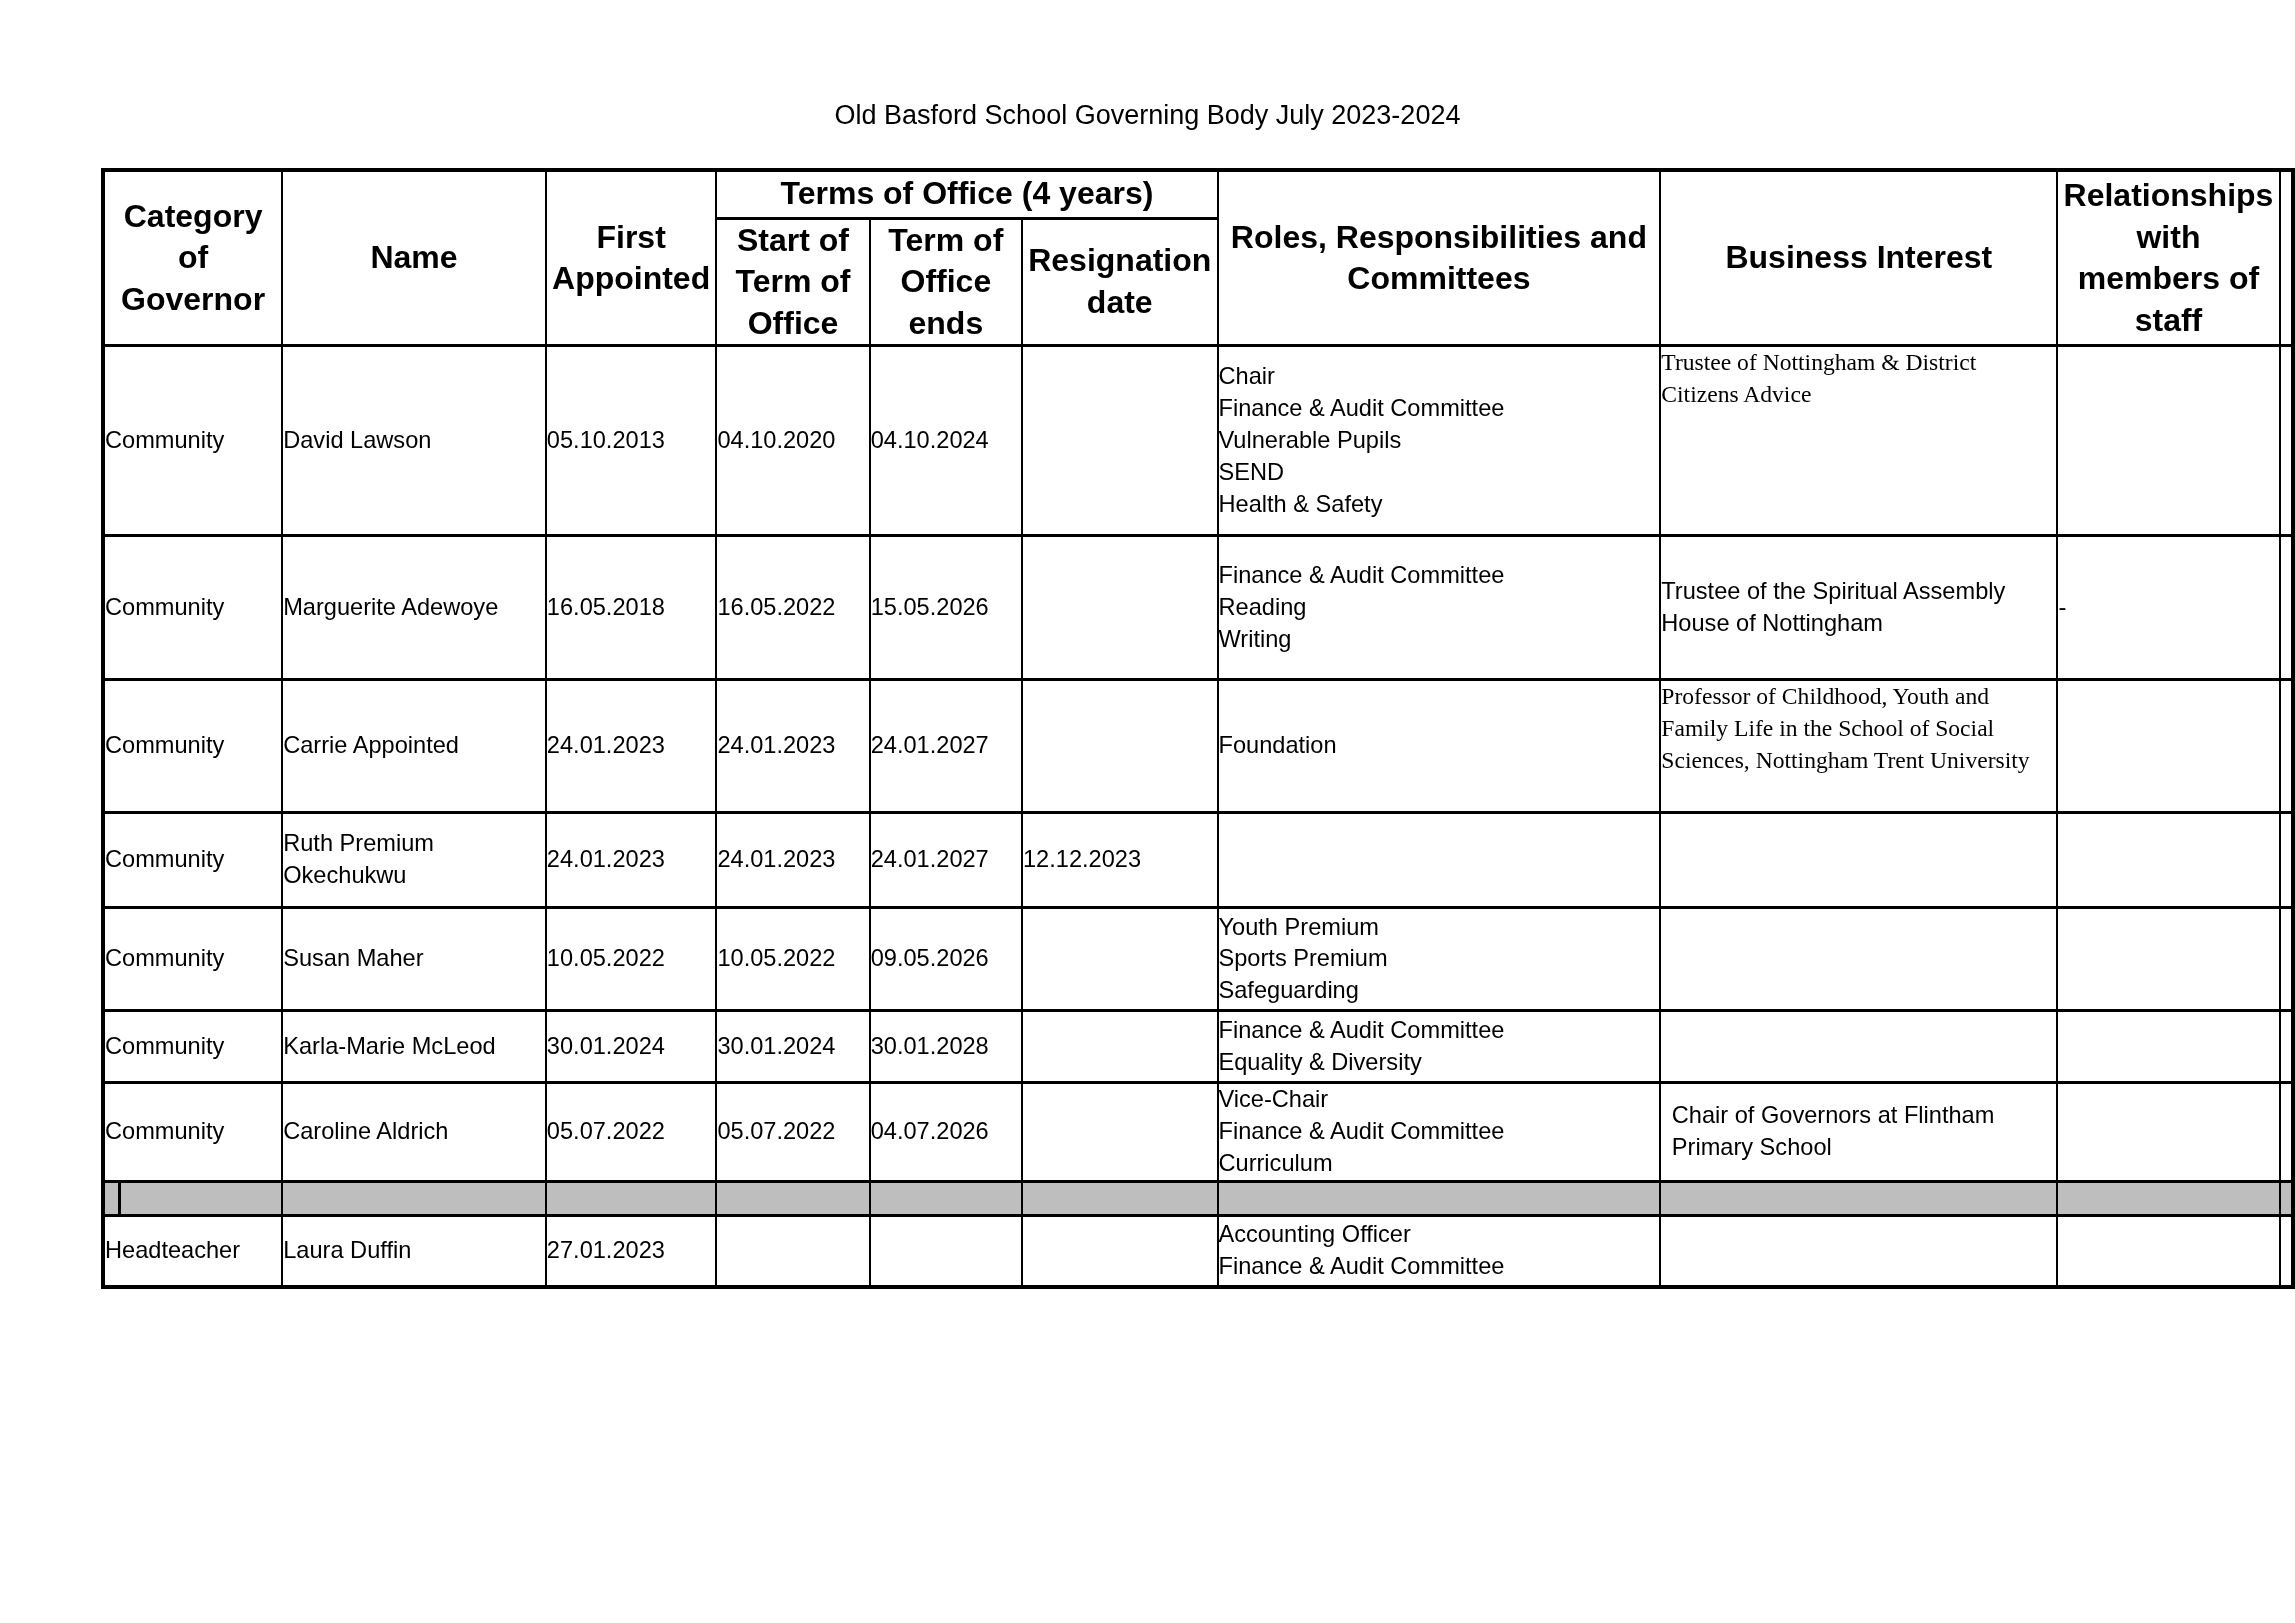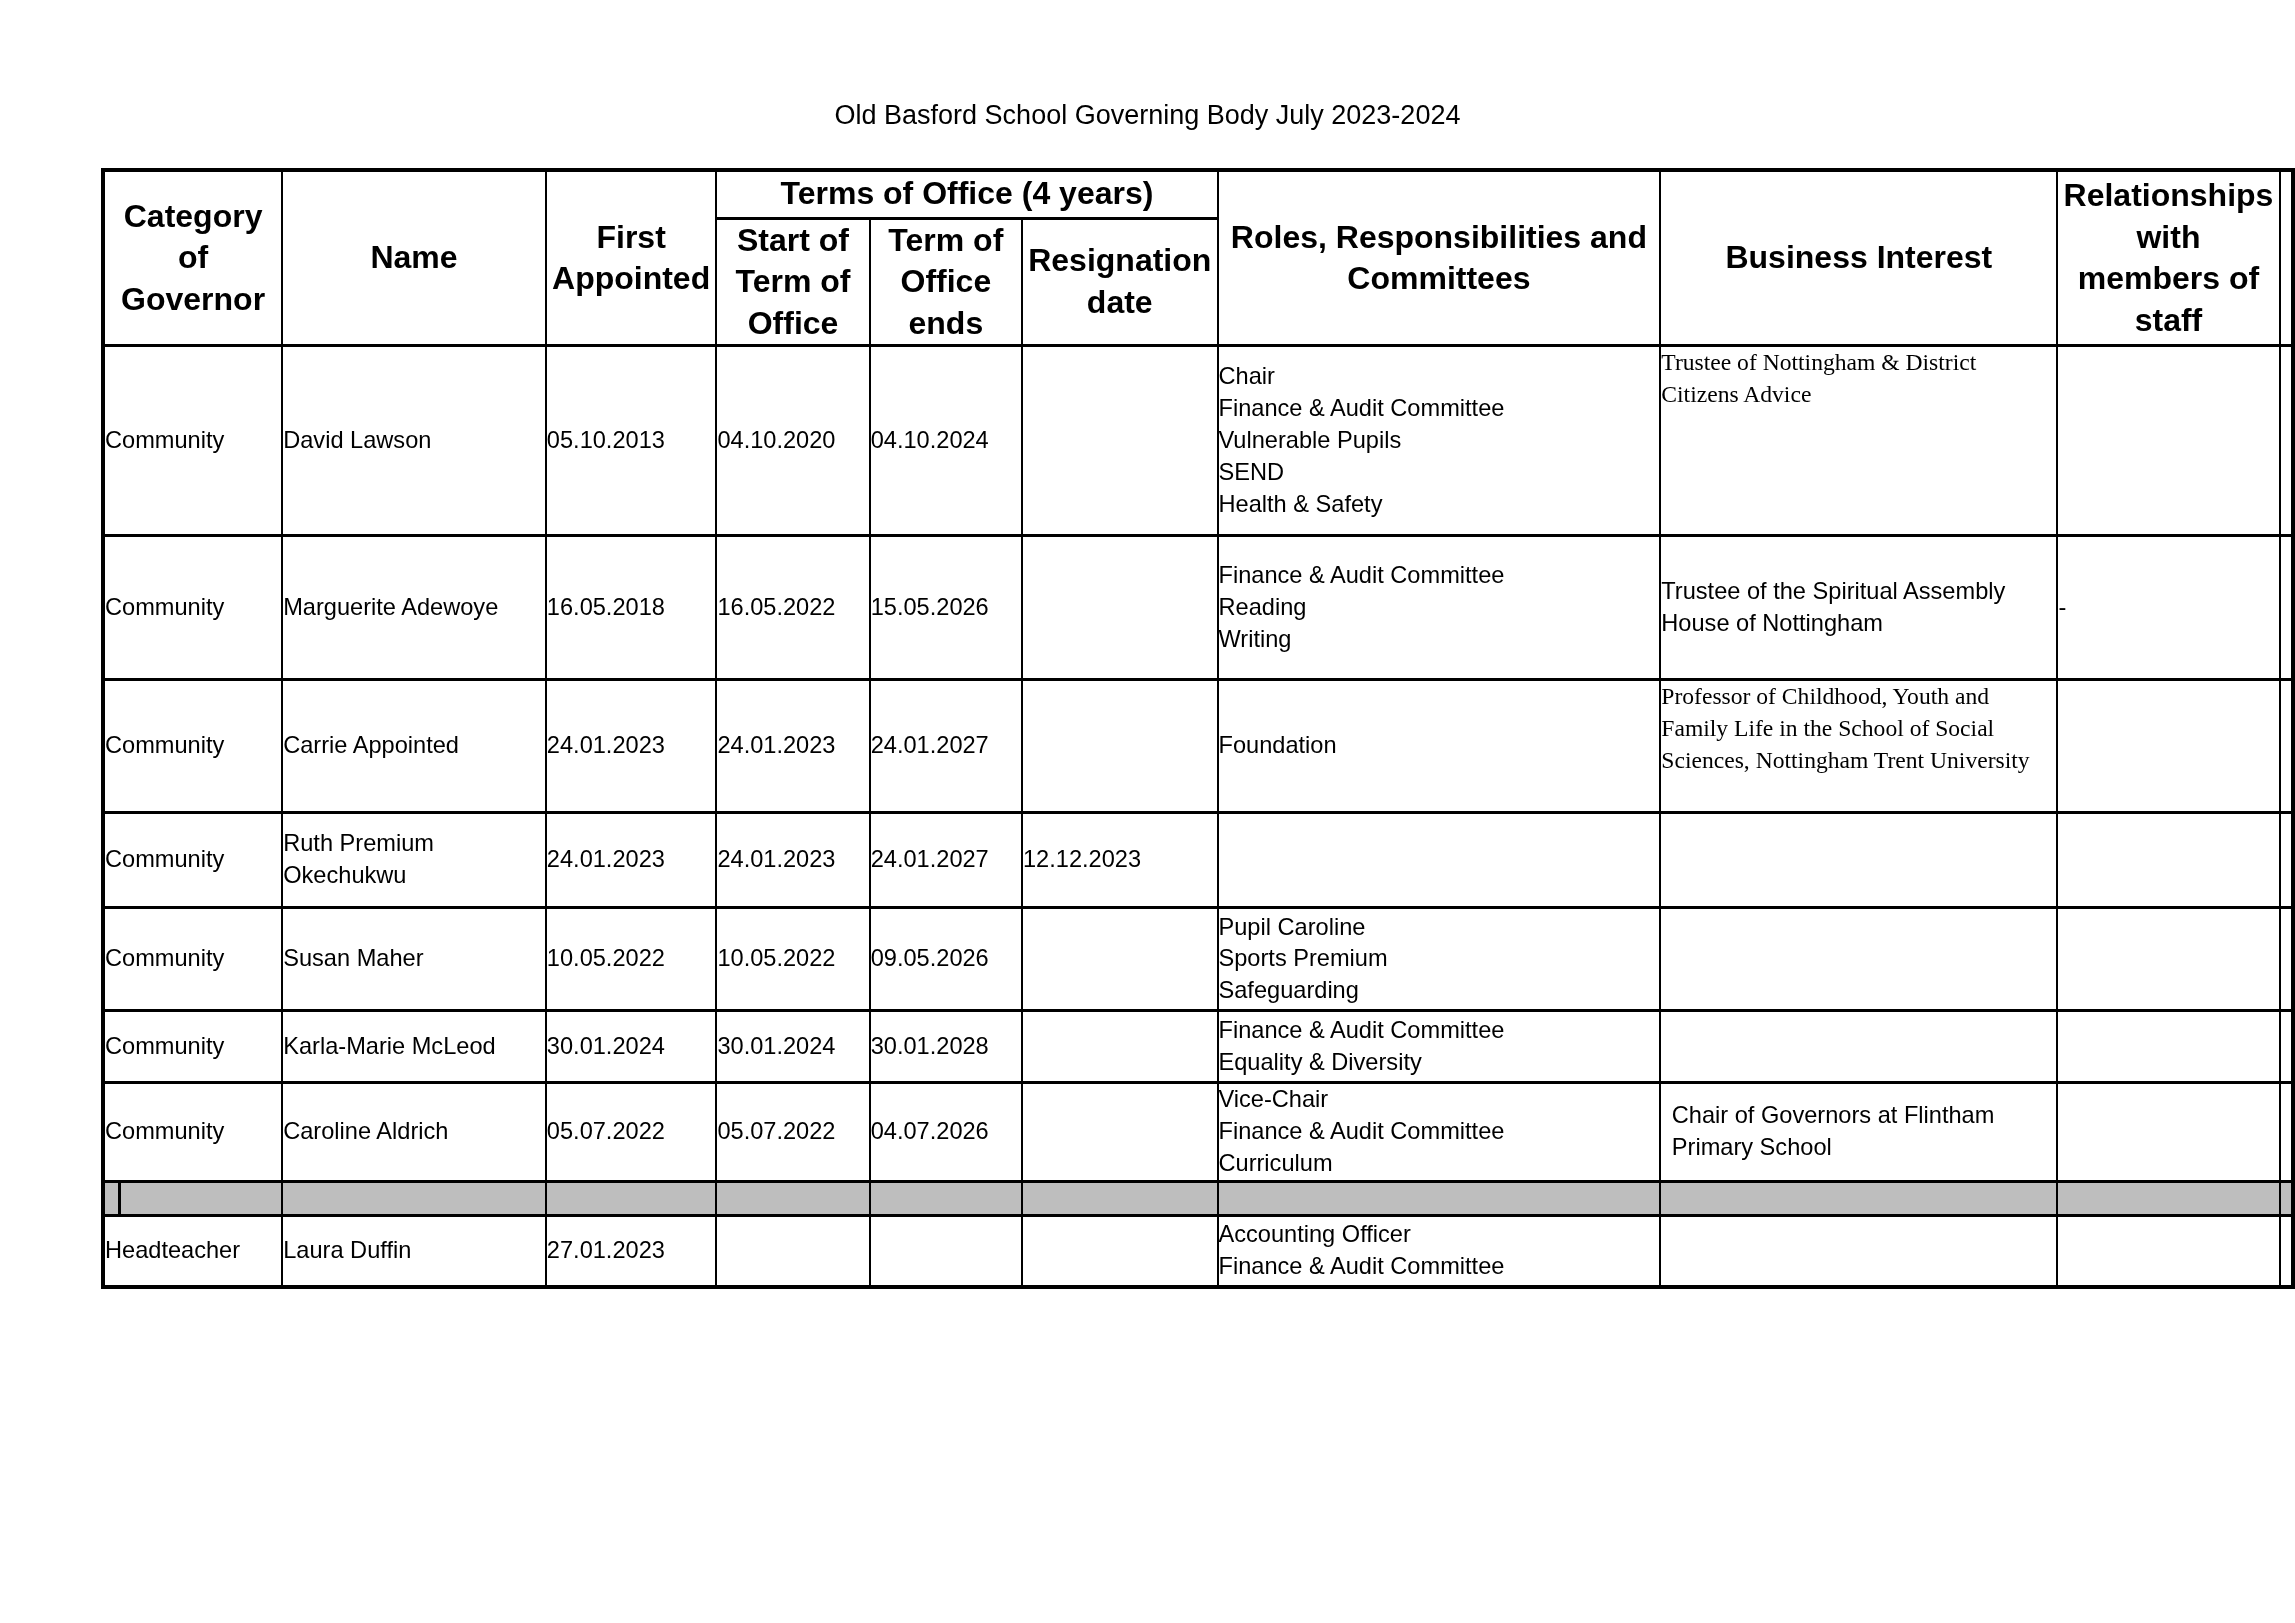--- a/index.html
+++ b/index.html
@@ -198,21 +198,21 @@
     <td class="c-sliver"></td>
   </tr>
 
   <tr class="r4">
     <td class="c-cat">Community</td>
     <td class="c-name">Susan Maher</td>
     <td class="c-date">10.05.2022</td>
     <td class="c-date">10.05.2022</td>
     <td class="c-date">09.05.2026</td>
     <td class="c-date"></td>
-    <td class="c-roles">Pupil Caroline
+    <td class="c-roles">Youth Premium
 Sports Premium
 Safeguarding</td>
     <td class="c-biz"></td>
     <td class="c-rel"></td>
     <td class="c-sliver"></td>
   </tr>
 
   <tr class="r5">
     <td class="c-cat">Community</td>
     <td class="c-name">Karla-Marie McLeod</td>

